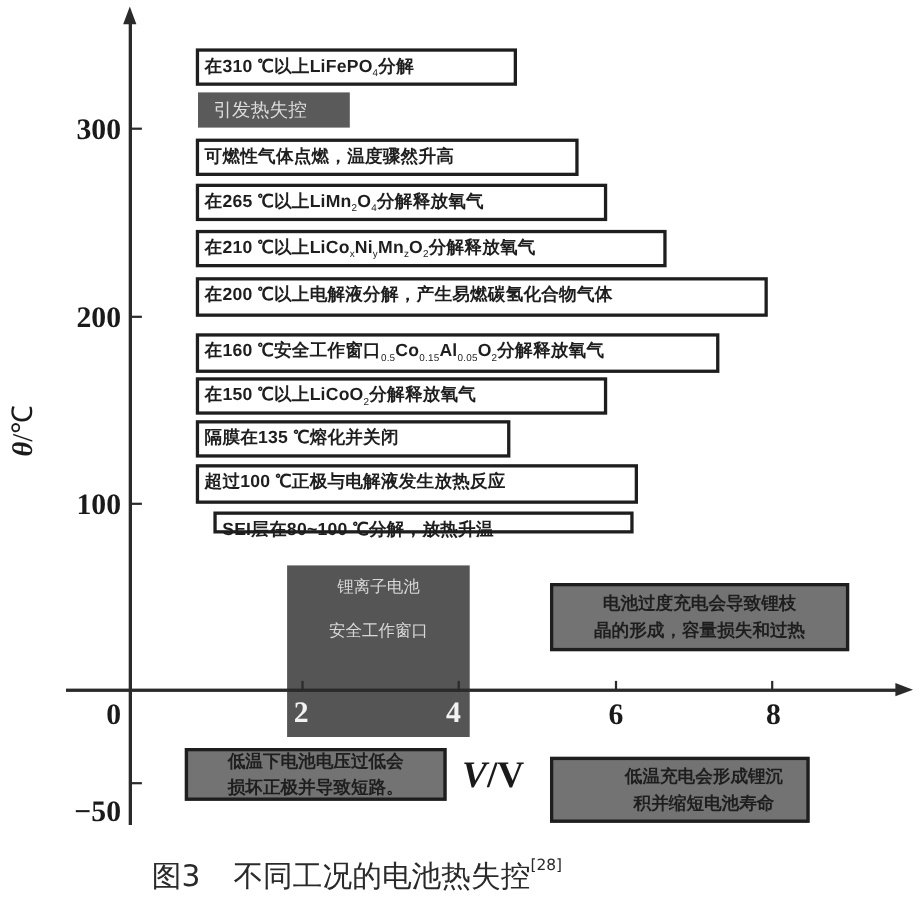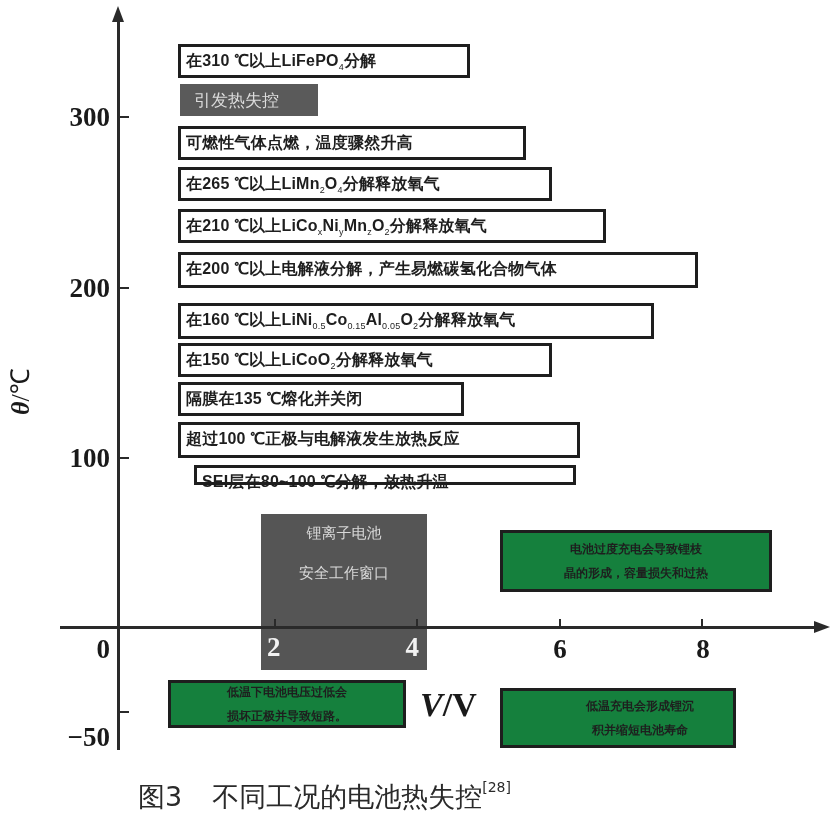--- a/index.html
+++ b/index.html
@@ -60,23 +60,23 @@
     font-family: "DejaVu Sans", "Liberation Sans", sans-serif; font-size: 15px;
     text-align: center;
   }
   .window-box .wl { position: absolute; left: 0; right: 0; }
   .window-box .wnum {
     position: absolute; top: 118px; font-family: "Liberation Serif", serif;
     font-weight: bold; font-size: 27px; color: #f2f2f2;
   }
 
   .note-box {
-    position: absolute; border: 3px solid #1e1e1e; background: #15803d;
+    position: absolute; border: 3px solid #1e1e1e; background: #737373;
     font-family: "DejaVu Sans", "Liberation Sans", sans-serif; font-weight: bold;
-    font-size: 12px; line-height: 24px; text-align: center; color: #1e1e1e;
+    font-size: 16px; line-height: 24px; text-align: center; color: #1e1e1e;
     display: flex; flex-direction: column; justify-content: center;
   }
 
   .caption {
     position: absolute; left: 138px; top: 770px; white-space: nowrap;
     font-family: "DejaVu Sans", "Liberation Sans", sans-serif; font-size: 27px;
     color: #2a2a2a; line-height: 34px;
   }
   .caption .fig-no { font-weight: normal; margin-right: 30px; }
   .caption .ref { font-size: 14px; vertical-align: 14px; }
@@ -144,21 +144,21 @@
 
 <div class="event-box" style="left:178px; top:209px; width:428px; height:34px;">
   <span>在210 ℃以上LiCo</span><sub class="chem">x</sub><span>Ni</span><sub class="chem">y</sub><span>Mn</span><sub class="chem">z</sub><span>O</span><sub class="chem">2</sub><span>分解释放氧气</span>
 </div>
 
 <div class="event-box" style="left:178px; top:252px; width:520px; height:36px;">
   <span>在200 ℃以上电解液分解，产生易燃碳氢化合物气体</span>
 </div>
 
 <div class="event-box" style="left:178px; top:303px; width:476px; height:36px;">
-  <span>在160 ℃以上LiNi</span><sub class="chem">0.5</sub><span>Co</span><sub class="chem">0.15</sub><span>Al</span><sub class="chem">0.05</sub><span>O</span><sub class="chem">2</sub><span>分解释放氧气</span>
+  <span>在160 ℃安全工作窗口</span><sub class="chem">0.5</sub><span>Co</span><sub class="chem">0.15</sub><span>Al</span><sub class="chem">0.05</sub><span>O</span><sub class="chem">2</sub><span>分解释放氧气</span>
 </div>
 
 <div class="event-box" style="left:178px; top:343px; width:374px; height:34px;">
   <span>在150 ℃以上LiCoO</span><sub class="chem">2</sub><span>分解释放氧气</span>
 </div>
 
 <div class="event-box" style="left:178px; top:382px; width:286px; height:34px;">
   <span>隔膜在135 ℃熔化并关闭</span>
 </div>
 

